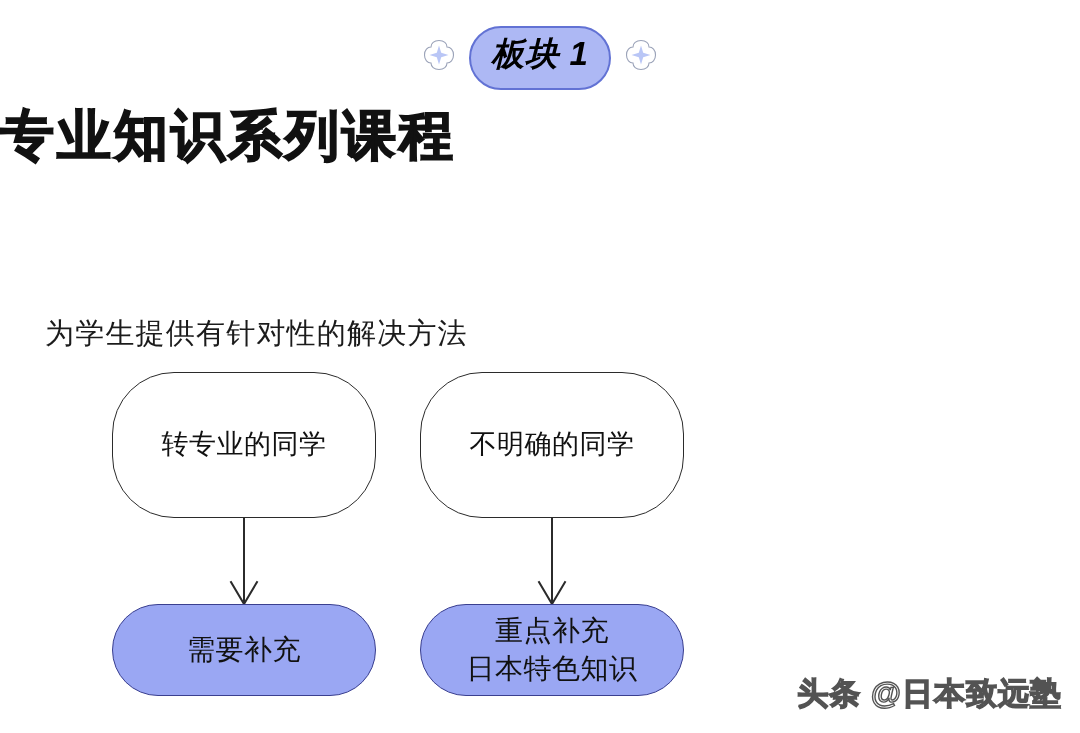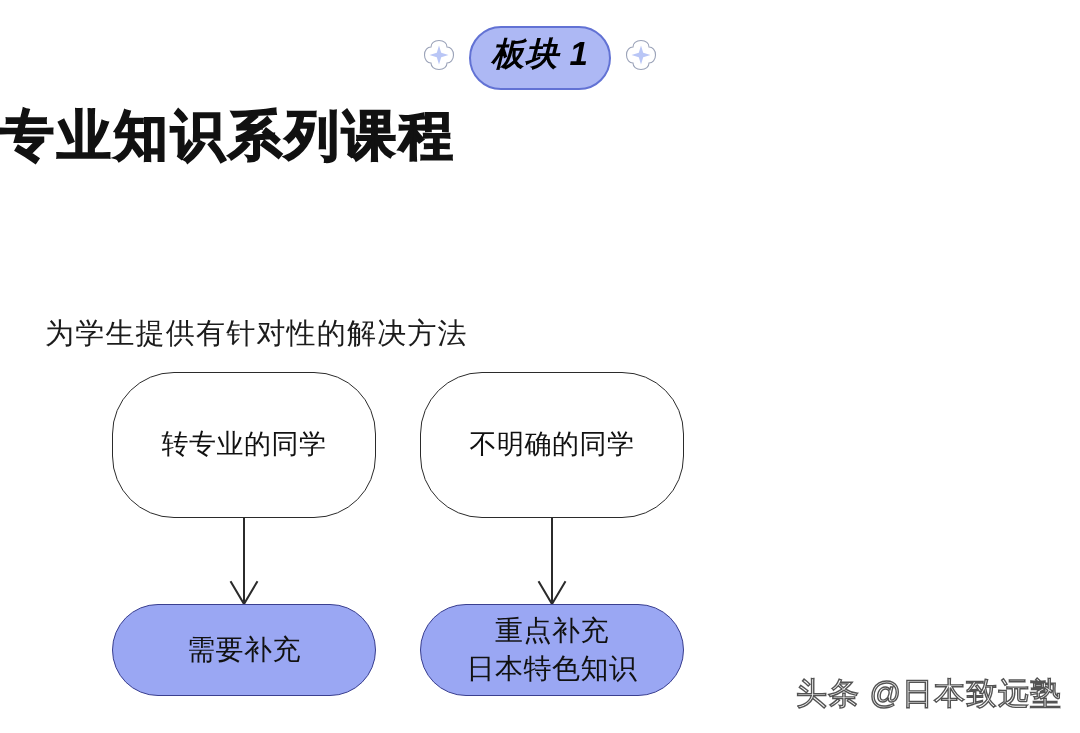--- a/index.html
+++ b/index.html
@@ -152,21 +152,21 @@
     height: 88px;
     overflow: visible;
   }
 
   
   .watermark {
     position: absolute;
     right: 18px;
     bottom: 18px;
     font-size: 31px;
-    font-weight: normal;
+    font-weight: bold;
     letter-spacing: 1px;
     color: rgba(255,255,255,0.88);
     -webkit-text-stroke: 1.4px rgba(40,40,40,0.80);
     white-space: nowrap;
     pointer-events: none;
   }
 </style>
 </head>
 <body>
 

